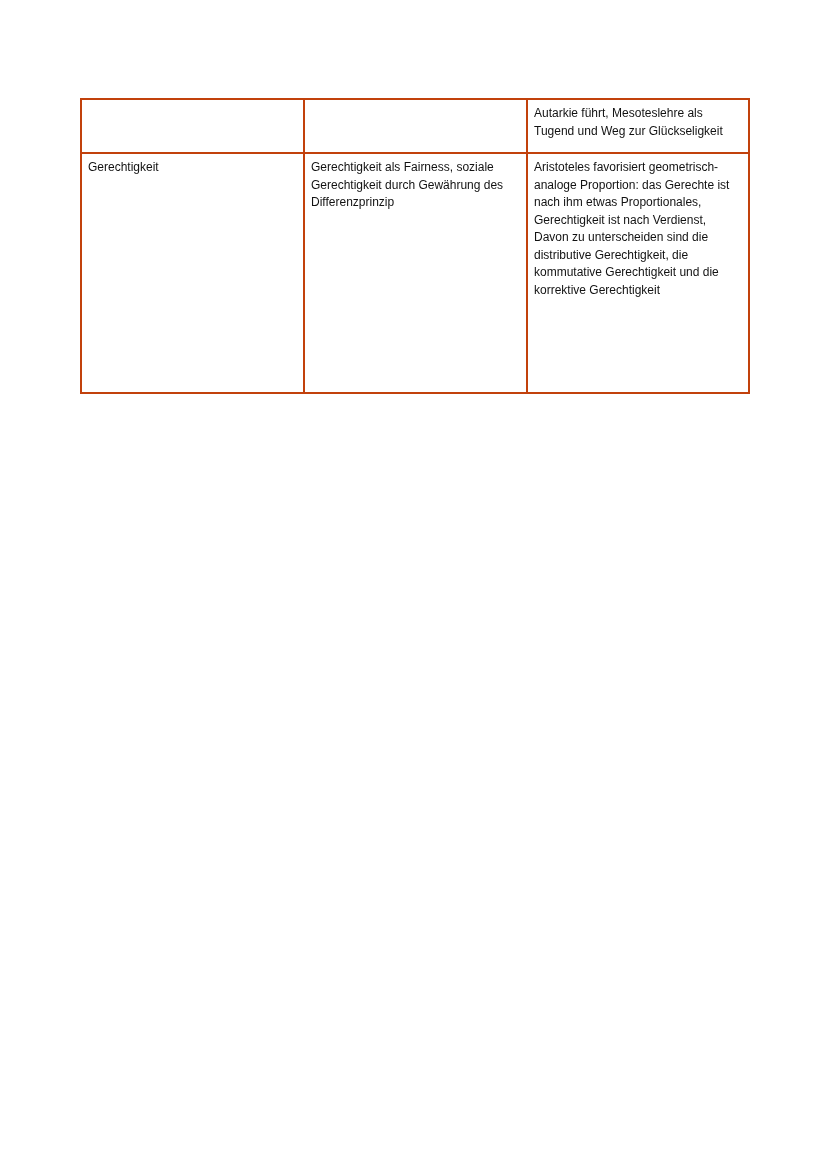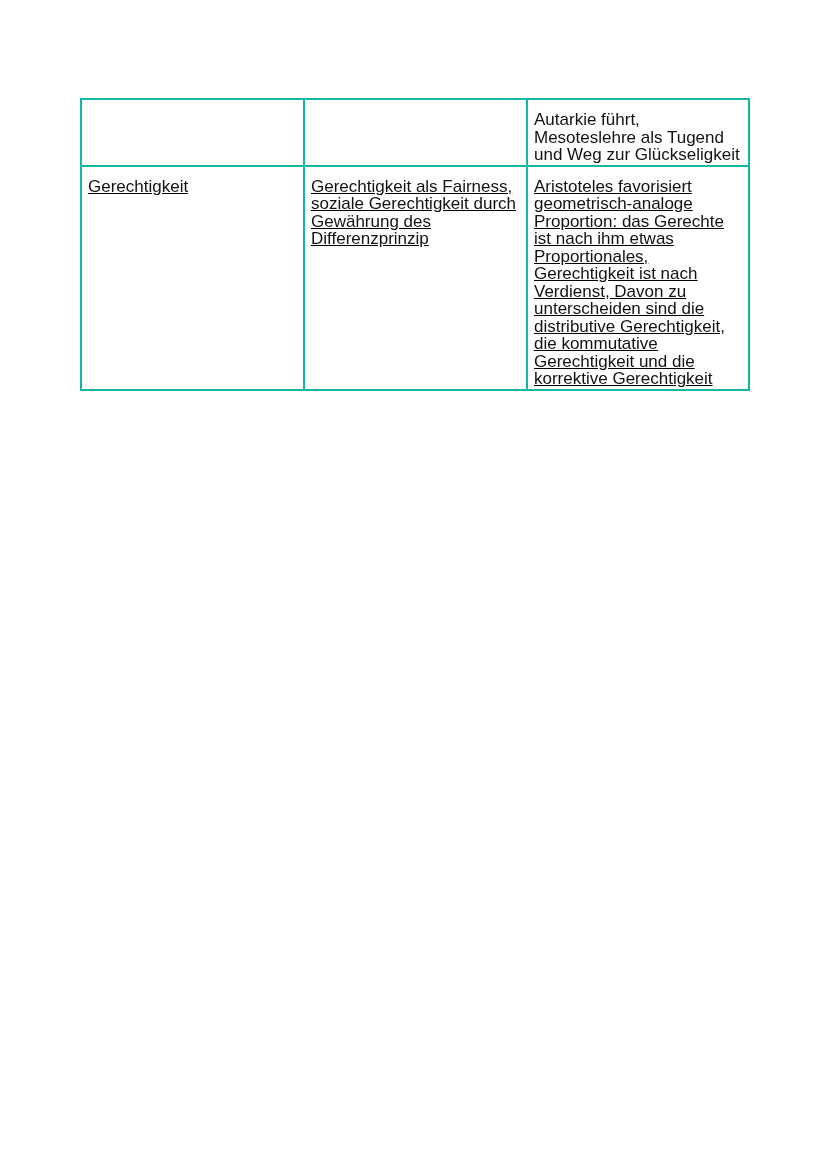--- a/index.html
+++ b/index.html
@@ -17,32 +17,32 @@
   }
   table.doc-table {
     position: absolute;
     left: 80px;
     top: 98px;
     width: 668px;
     border-collapse: collapse;
     table-layout: fixed;
   }
   table.doc-table td {
-    border: 2px solid #14b8a6;
+    border: 2px solid #c2410c;
     vertical-align: top;
-    padding: 11px 5px 1px 6px;
-    font-size: 17px;
+    padding: 5px 5px 1px 6px;
+    font-size: 12px;
     line-height: 17.5px;
     color: #121212;
     word-wrap: break-word;
     overflow: hidden;
   }
   tr.row-0 { height: 54px; }
   tr.row-1 { height: 71px; }
-  tr.row-2 { height: 192px; text-decoration: underline; }
+  tr.row-2 { height: 240px; }
 </style>
 </head>
 <body>
 
 <div class="page">
   <table class="doc-table">
     <colgroup>
       <col style="width:223px">
       <col style="width:223px">
       <col style="width:222px">

